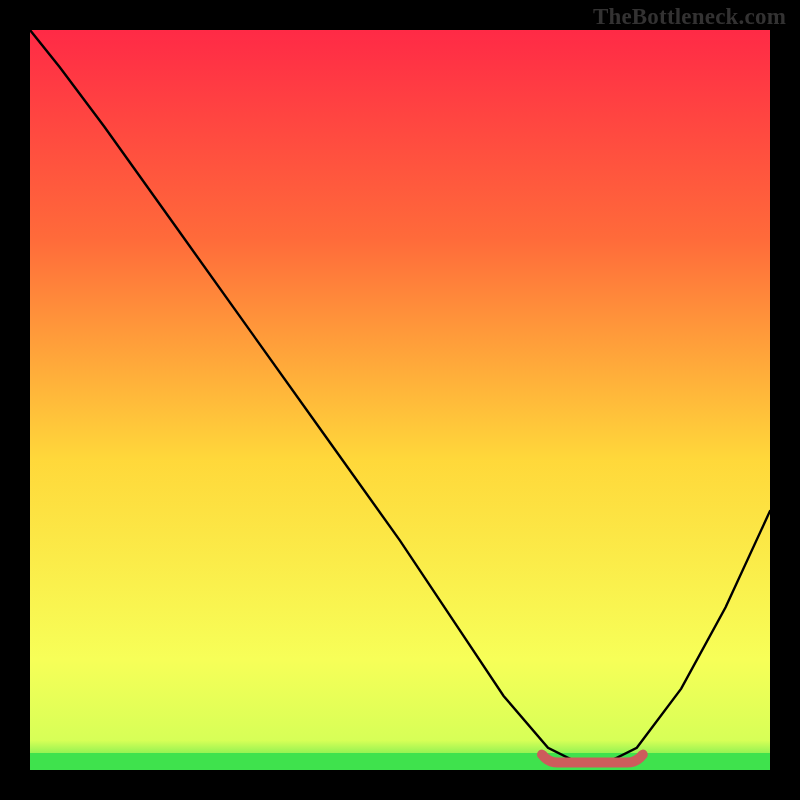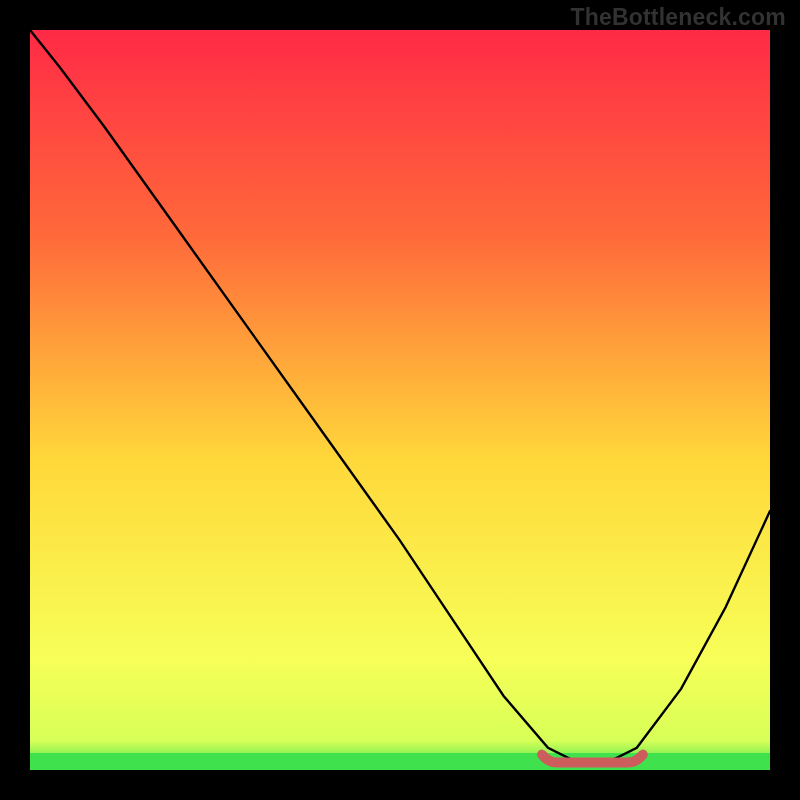--- a/index.html
+++ b/index.html
@@ -19,20 +19,21 @@
   }
   .watermark {
     position: absolute;
     top: 4px;
     right: 14px;
     color: #333232;
     font-size: 23px;
     font-weight: bold;
     z-index: 10;
     letter-spacing: 0.2px;
+    font-family: Liberation Serif, serif;
   }
   .plot {
     position: absolute;
     left: 30px;
     top: 30px;
     width: 740px;
     height: 740px;
   }
   svg { display: block; }
 </style>

